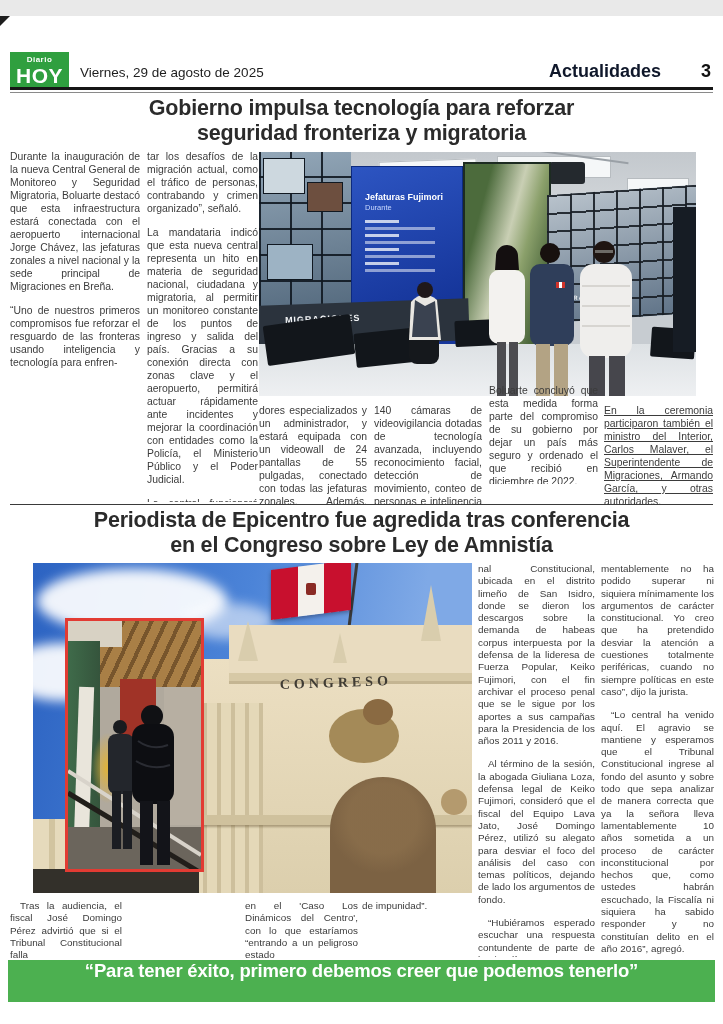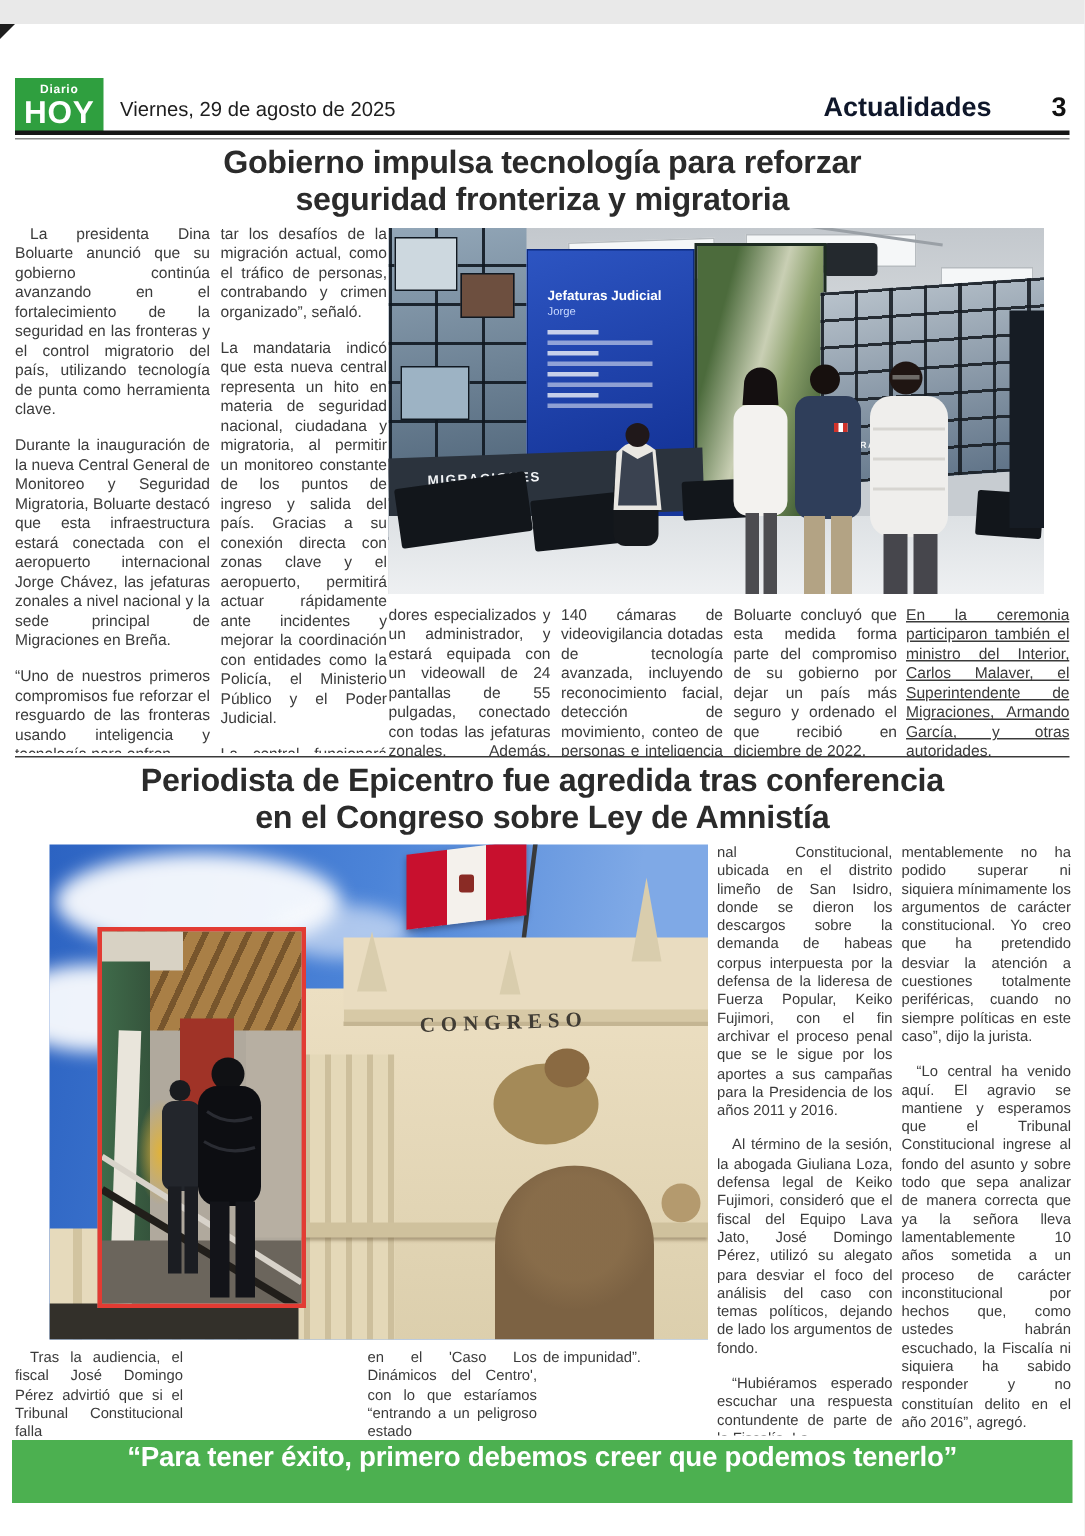--- a/index.html
+++ b/index.html
@@ -25,21 +25,21 @@
   .sep{left:10px;top:488px;width:703px;height:1px;background:#3a3a3a;}
   
   .col{color:#3b3b3b;font-size:10.4px;line-height:13px;text-align:justify;overflow:hidden;}
   .col p{margin:0 0 11px 0;}
   .col p.ind{text-indent:10px;}
   .col2x{font-size:9.9px;line-height:12.3px;}
   .c-a1-1{left:10px;top:134px;width:130px;height:352px;}
   .c-a1-2{left:147px;top:134px;width:111px;height:352px;}
   .c-a1-3{left:259px;top:388px;width:108px;height:100px;}
   .c-a1-4{left:374px;top:388px;width:108px;height:100px;}
-  .c-a1-5{left:489px;top:388px;width:109px;height:100px;}
+  .c-a1-5{left:489px;top:368px;width:109px;height:100px;}
   .c-a1-6{left:604px;top:388px;width:109px;height:100px;text-decoration:underline;}
   .c-a2-A{left:478px;top:547px;width:117px;height:394px;}
   .c-a2-B{left:601px;top:547px;width:113px;height:394px;}
   .c-a2-b1{left:10px;top:884px;width:112px;height:76px;}
   .c-a2-b2{left:128px;top:884px;width:112px;height:76px;}
   .c-a2-b3{left:245px;top:884px;width:113px;height:76px;}
   .c-a2-b4{left:362px;top:884px;width:110px;height:76px;}
   
   .photo1{left:259px;top:136px;width:437px;height:244px;background:#c7ccd1;overflow:hidden;}
   .p1-ceil{left:0;top:0;width:437px;height:72px;background:linear-gradient(180deg,#c3c8cd,#d6dadd);}
@@ -122,21 +122,20 @@
   <div class="abs pageno">3</div>
   <div class="abs rule-thick"></div>
   <div class="abs rule-thin"></div>
 
   <div class="abs headline h1a">
     <span style="display:block">Gobierno impulsa tecnología para reforzar</span>
     <span style="display:block">seguridad fronteriza y migratoria</span>
   </div>
 
   <div class="abs col c-a1-1">
-    <p class="ind">La presidenta Dina Boluarte anunció que su gobierno continúa avanzando en el fortalecimiento de la seguridad en las fronteras y el control migratorio del país, utilizando tecnología de punta como herramienta clave.</p>
     <p>Durante la inauguración de la nueva Central General de Monitoreo y Seguridad Migratoria, Boluarte destacó que esta infraestructura estará conectada con el aeropuerto internacional Jorge Chávez, las jefaturas zonales a nivel nacional y la sede principal de Migraciones en Breña.</p>
     <p>“Uno de nuestros primeros compromisos fue reforzar el resguardo de las fronteras usando inteligencia y tecnología para enfren-</p>
   </div>
   <div class="abs col c-a1-2">
     <p>tar los desafíos de la migración actual, como el tráfico de personas, contrabando y crimen organizado”, señaló.</p>
     <p>La mandataria indicó que esta nueva central representa un hito en materia de seguridad nacional, ciudadana y migratoria, al permitir un monitoreo constante de los puntos de ingreso y salida del país. Gracias a su conexión directa con zonas clave y el aeropuerto, permitirá actuar rápidamente ante incidentes y mejorar la coordinación con entidades como la Policía, el Ministerio Público y el Poder Judicial.</p>
     <p>La central funcionará las 24 horas del día, todos los días, con 36 opera-</p>
   </div>
 
   <div class="abs photo1">
@@ -146,22 +145,22 @@
     <div class="abs p1-light" style="left:368px;top:26px;width:60px;height:16px;"></div>
     <div class="abs p1-pipe" style="left:250px;top:2px;width:120px;transform:rotate(8deg);"></div>
     <div class="abs p1-proj"></div>
 
     <div class="abs p1-wallL"></div>
     <div class="abs p1-tile" style="left:4px;top:6px;width:40px;height:34px;background:#cdd8df;"></div>
     <div class="abs p1-tile" style="left:48px;top:30px;width:34px;height:28px;background:#6d4f3f;"></div>
     <div class="abs p1-tile" style="left:8px;top:92px;width:44px;height:34px;background:#9db3c4;"></div>
 
     <div class="abs p1-blue">
-      <div class="t1">Jefaturas Judicial</div>
-      <div class="t2">Jorge</div>
+      <div class="t1">Jefaturas Fujimori</div>
+      <div class="t2">Durante</div>
       <div class="p1-row"></div>
       <div class="p1-row r2"></div>
       <div class="p1-row"></div>
       <div class="p1-row r2"></div>
       <div class="p1-row"></div>
       <div class="p1-row r2"></div>
       <div class="p1-row"></div>
       <div class="p1-row r2"></div>
     </div>
 

